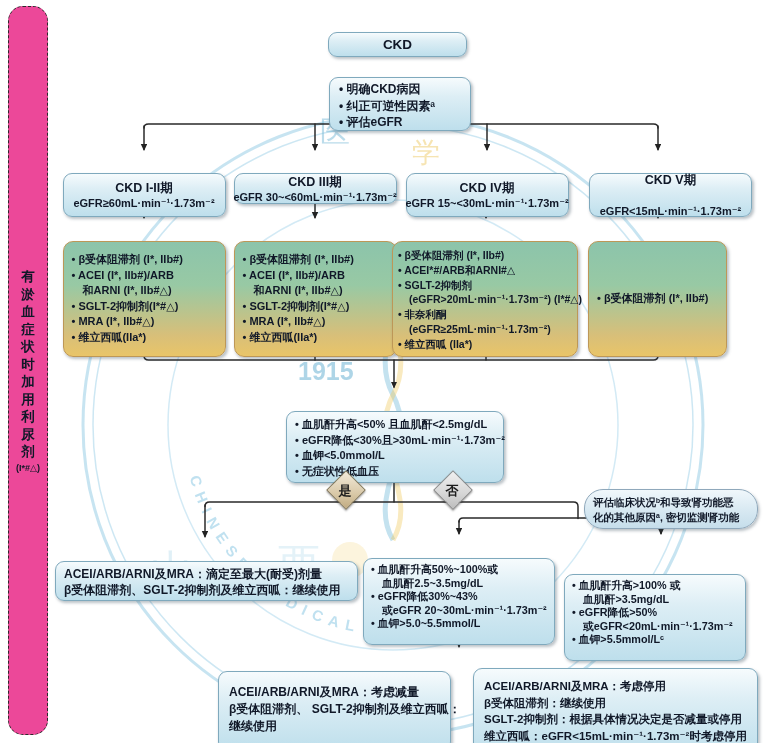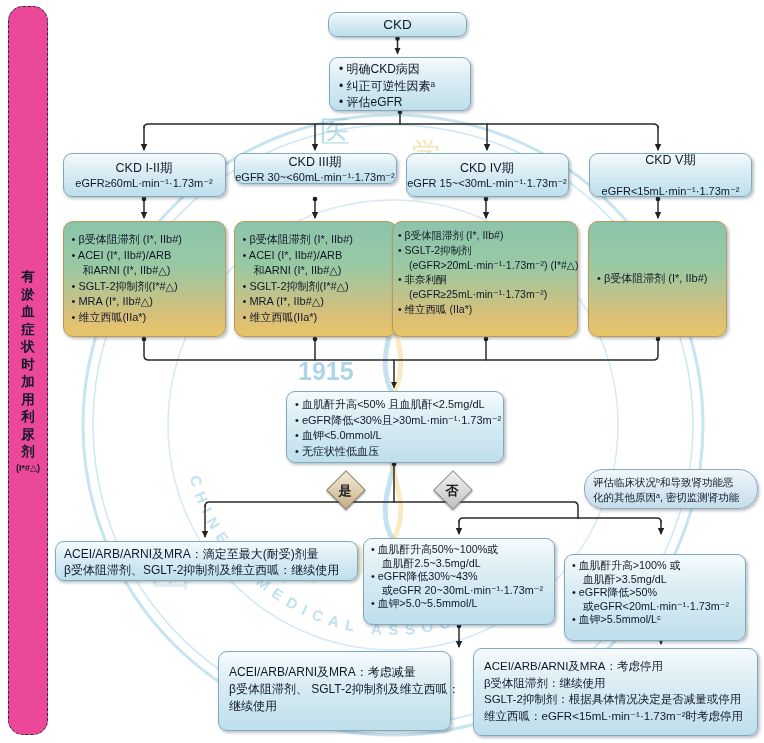--- a/index.html
+++ b/index.html
@@ -1,21 +1,21 @@
 <!DOCTYPE html>
 <html><head>
 <meta charset="utf-8">
 <style>
   html,body{margin:0;padding:0;background:#fff;}
   body{font-family:"Liberation Sans","DejaVu Sans",sans-serif;color:#101828;}
   .canvas{position:relative;width:764px;height:743px;background:#ffffff;overflow:hidden;}
   .wm{position:absolute;left:0;top:0;z-index:0;pointer-events:none;}
   .connectors{position:absolute;left:0;top:0;z-index:1;pointer-events:none;}
   .box{position:absolute;z-index:2;box-sizing:border-box;border-radius:9px;
-       font-weight:normal;box-shadow:1.5px 2px 3px rgba(60,80,95,.35);}
+       font-weight:bold;box-shadow:1.5px 2px 3px rgba(60,80,95,.35);margin-top:20px;}
   .blue{background:linear-gradient(180deg,#f6fbfd 0%,#ddeef5 35%,#bedfec 100%);
         border:1px solid #7fa9bd;}
   .green{background:linear-gradient(180deg,#8cc4ab 0%,#98c9a4 38%,#d8bf79 82%,#e9c568 100%);
          border:1px solid #bd9757;border-radius:10px;}
   .ctr{display:flex;flex-direction:column;align-items:center;justify-content:center;text-align:center;}
   .ln{white-space:nowrap;}
   .cont{padding-left:11px;}
   .stage-title{font-size:12.5px;line-height:16px;}
   .stage-egfr{font-size:11px;line-height:14px;}
   .treat{font-size:11px;line-height:15.5px;padding:10px 8px;}
@@ -157,20 +157,21 @@
   <div class="box green treat" style="left:233.5px;top:221px;width:163px;height:116px;">
     <div class="ln">• β受体阻滞剂 (I*, IIb#)</div>
     <div class="ln">• ACEI (I*, IIb#)/ARB</div>
     <div class="ln cont">和ARNI (I*, IIb#△)</div>
     <div class="ln">• SGLT-2抑制剂(I*#△)</div>
     <div class="ln">• MRA (I*, IIb#△)</div>
     <div class="ln">• 维立西呱(IIa*)</div>
   </div>
   <div class="box green treat small" style="left:392px;top:221px;width:186px;height:116px;">
     <div class="ln">• β受体阻滞剂 (I*, IIb#)</div>
+    <div class="ln">• ACEI*#/ARB和ARNI#△</div>
     <div class="ln">• SGLT-2抑制剂</div>
     <div class="ln cont">(eGFR&gt;20mL·min⁻¹·1.73m⁻²) (I*#△)</div>
     <div class="ln">• 非奈利酮</div>
     <div class="ln cont">(eGFR≥25mL·min⁻¹·1.73m⁻²)</div>
     <div class="ln">• 维立西呱 (IIa*)</div>
   </div>
   <div class="box green treat single" style="left:588px;top:221px;width:139px;height:116px;">
     <div class="ln">• β受体阻滞剂 (I*, IIb#)</div>
   </div>
 

